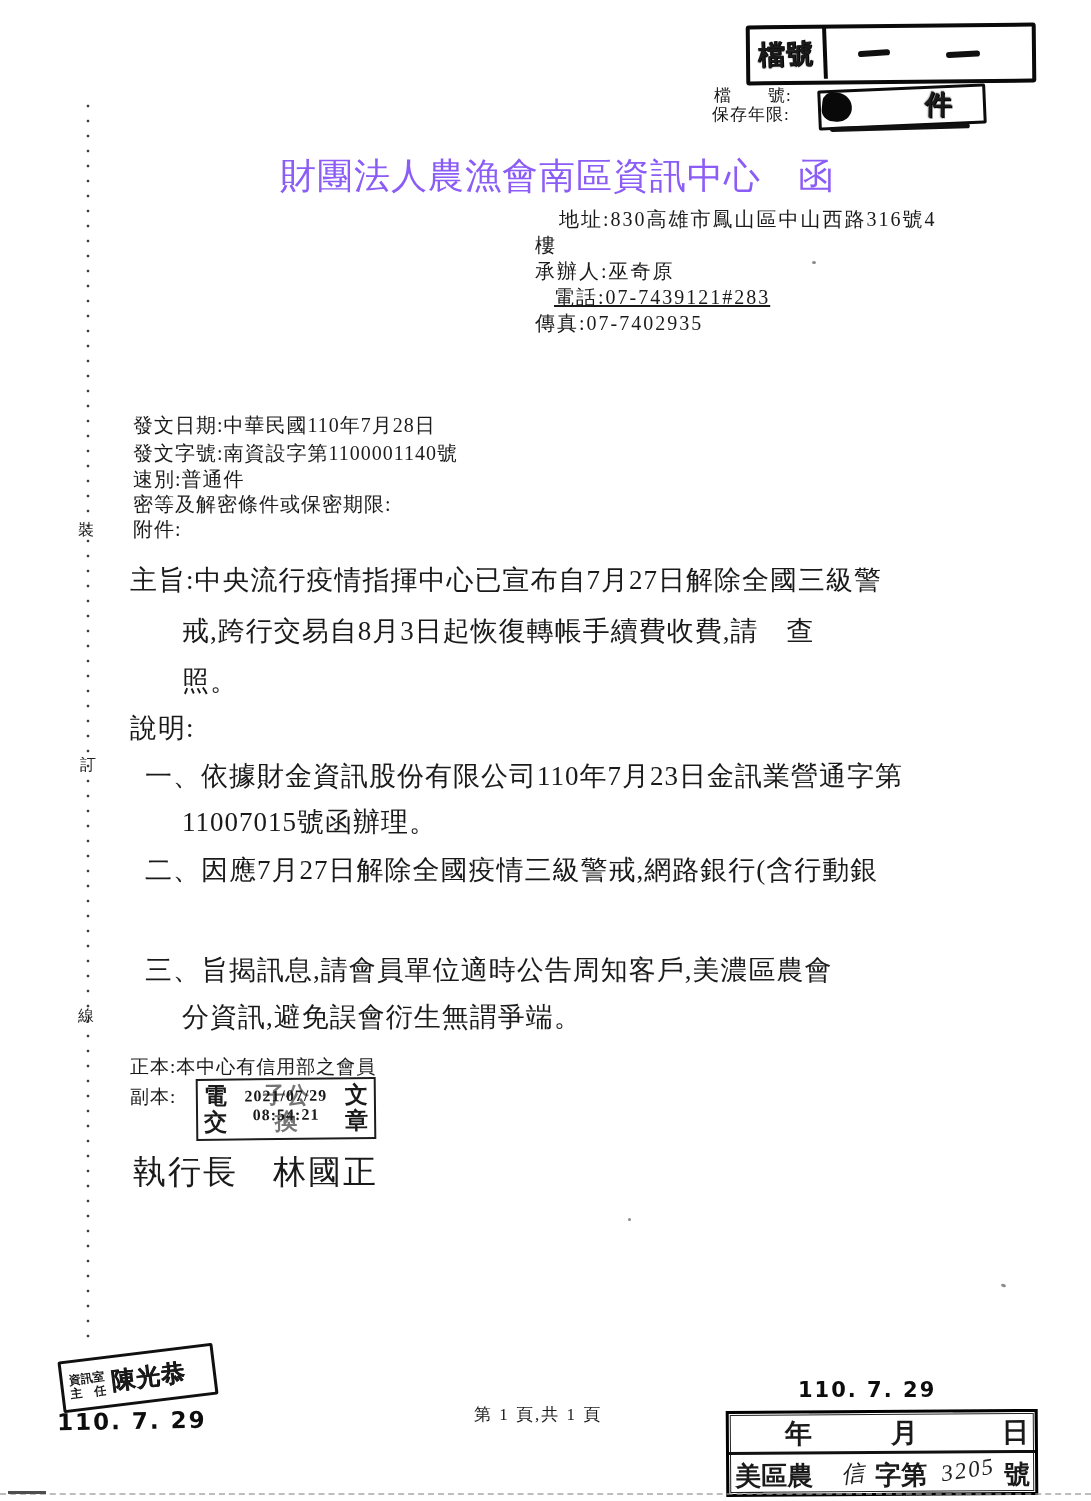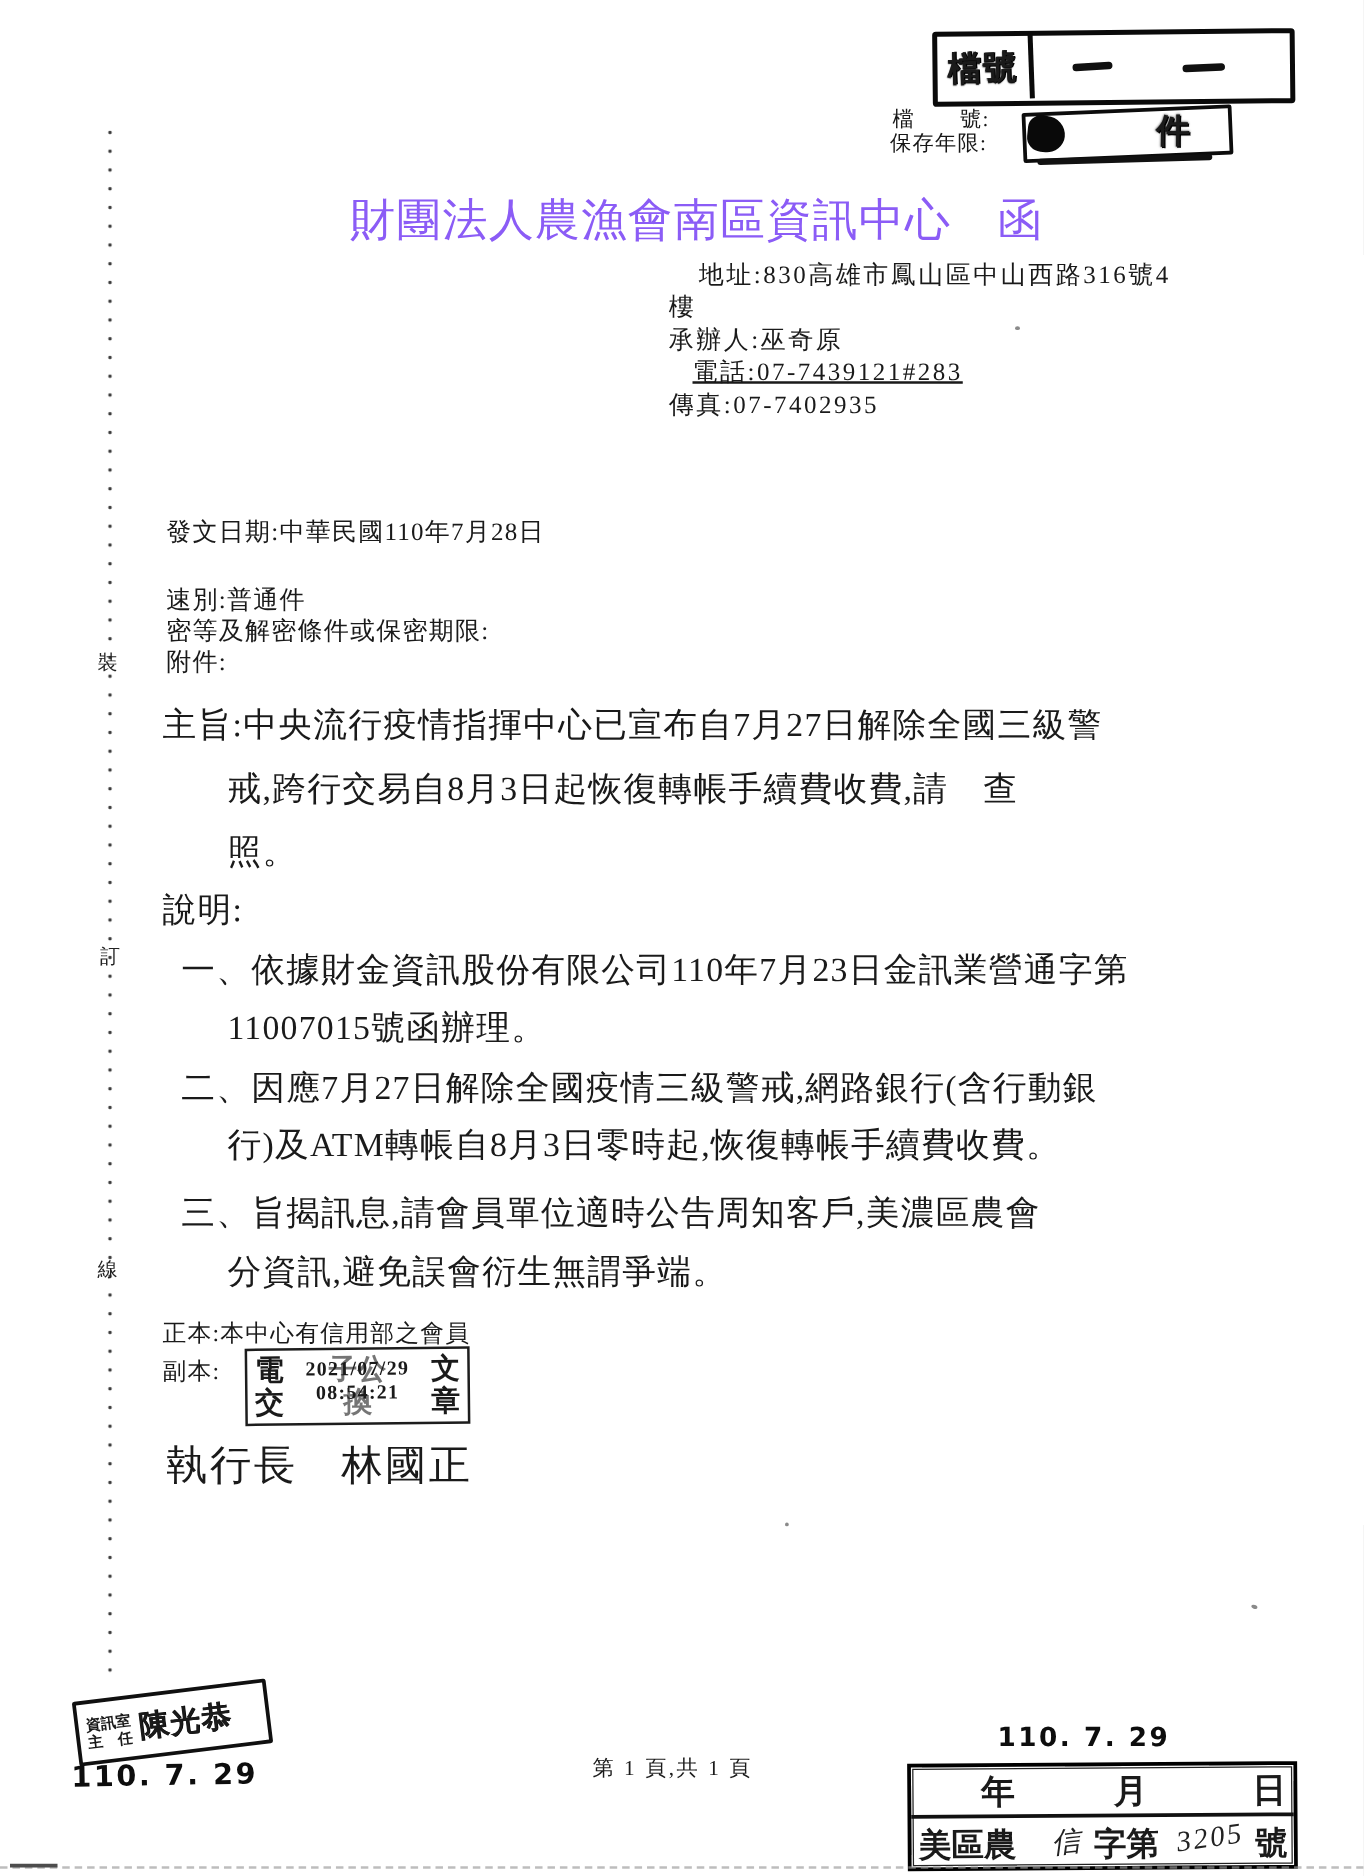--- a/index.html
+++ b/index.html
@@ -135,33 +135,33 @@
   <div class="abs title" style="left:280px;top:152px;">財團法人農漁會南區資訊中心　函</div>
 
   <div class="abs addr" style="left:535px;top:206px;margin-left:24px;">地址:830高雄市鳳山區中山西路316號4</div>
   <div class="abs addr" style="left:535px;top:232px;">樓</div>
   <div class="abs addr" style="left:535px;top:258px;">承辦人:巫奇原</div>
   <div class="abs addr" style="left:554px;top:284px;text-decoration:underline;">電話:07-7439121#283</div>
   <div class="abs addr" style="left:535px;top:310px;">傳真:07-7402935</div>
 
 
   <div class="abs meta" style="left:133px;top:412px;">發文日期:中華民國110年7月28日</div>
+  <div class="abs meta" style="left:133px;top:440px;">發文字號:南資設字第1100001140號</div>
   <div class="abs meta" style="left:133px;top:466px;">速別:普通件</div>
   <div class="abs meta" style="left:133px;top:491px;">密等及解密條件或保密期限:</div>
   <div class="abs meta" style="left:133px;top:516px;">附件:</div>
 
   <div class="abs body-line" style="left:130px;top:562px;">主旨:中央流行疫情指揮中心已宣布自7月27日解除全國三級警</div>
   <div class="abs body-line" style="left:182px;top:613px;">戒,跨行交易自8月3日起恢復轉帳手續費收費,請　查</div>
   <div class="abs body-line" style="left:182px;top:663px;">照。</div>
 
   <div class="abs body-line" style="left:130px;top:710px;">說明:</div>
   <div class="abs body-line" style="left:145px;top:758px;">一、依據財金資訊股份有限公司110年7月23日金訊業營通字第</div>
   <div class="abs body-line" style="left:182px;top:804px;">11007015號函辦理。</div>
   <div class="abs body-line" style="left:145px;top:852px;">二、因應7月27日解除全國疫情三級警戒,網路銀行(含行動銀</div>
-  <div class="abs body-line" style="left:182px;top:898px;">行)及ATM轉帳自8月3日零時起,恢復轉帳手續費收費。</div>
   <div class="abs body-line" style="left:145px;top:952px;">三、旨揭訊息,請會員單位適時公告周知客戶,美濃區農會</div>
   <div class="abs body-line" style="left:182px;top:999px;">分資訊,避免誤會衍生無謂爭端。</div>
 
   <div class="abs copyline" style="left:130px;top:1054px;">正本:本中心有信用部之會員</div>
   <div class="abs copyline" style="left:130px;top:1084px;">副本:</div>
 
   <div class="abs exstamp">
     <div class="exrow r1">
       <span>電</span>
       <span class="exmid">子公</span>

